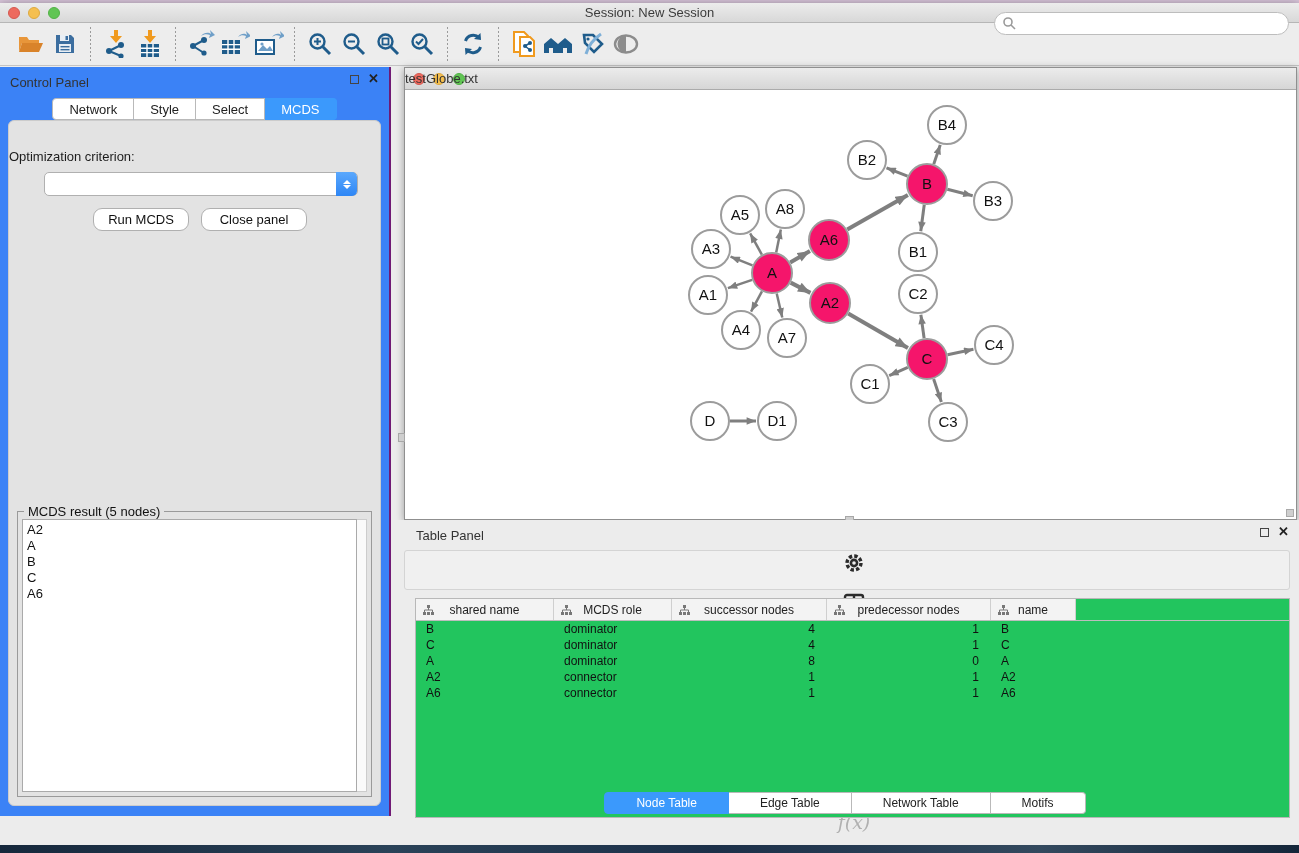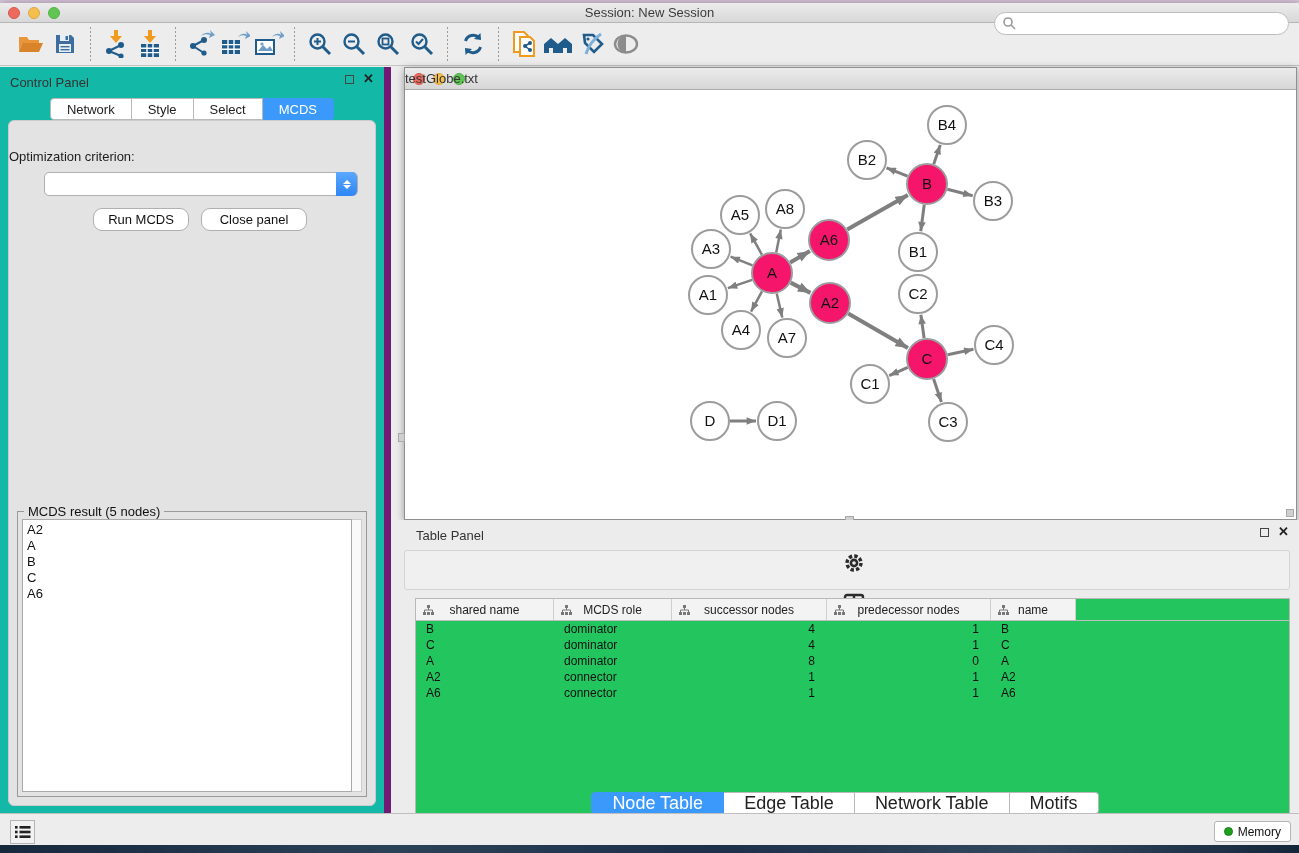--- a/index.html
+++ b/index.html
@@ -31,22 +31,22 @@
     border-bottom:1px solid #c4c4c4; display:flex; align-items:center; padding-left:14px; }
   .tbtn { width:34px; height:32px; display:flex; align-items:center; justify-content:center; }
   .tsep { width:1px; height:34px; margin:0 8px;
     background-image:linear-gradient(#9a9a9a 40%, transparent 40%); background-size:1px 4px; }
   #search-box { position:absolute; right:10px; top:9px; width:295px; height:23px;
     background:#fff; border:1px solid #bdbdbd; border-radius:12px;
     display:flex; align-items:center; padding-left:7px; }
   #search-box input{ border:none; outline:none; flex:1; font-size:12px; background:transparent;}
 
   
-  #control-panel { left:0; top:64px; width:391px; height:749px; background:#14b8a6;
-    border-right:7px solid #701a75; }
+  #control-panel { left:0; top:64px; width:391px; height:749px; background:#3b82f6;
+    border-right:2px solid #701a75; }
   #cp-header { position:absolute; left:10px; top:8px; font-size:13px; color:#333; }
   .panel-ctrls { position:absolute; right:10px; top:7px; display:flex; gap:9px; align-items:center;}
   .float-box { width:9px; height:9px; border:1.5px solid #444; display:inline-block;}
   .close-x { font-size:13px; font-weight:bold; color:#222; line-height:10px;}
 
   #cp-tabs { position:absolute; left:0; right:0; top:31px; display:flex; justify-content:center; }
   .cp-tab { height:22px; padding:0 16px; background:#fff; border:1px solid #b9b9b9;
     border-left:none; display:flex; align-items:center; font-size:13px; color:#222; }
   .cp-tab:first-child { border-left:1px solid #b9b9b9; border-radius:4px 0 0 4px; }
   .cp-tab:last-child { border-radius:0 4px 4px 0; }
@@ -106,22 +106,22 @@
     background:#22c55e; border:1px solid #b8b8b8; overflow:hidden;}
   #tp-thead { display:flex; height:22px; border-bottom:1px solid #bdbdbd; }
   .th { position:relative; background:#f3f3f3; border-right:1px solid #cfcfcf;
     display:flex; align-items:center; justify-content:center; font-size:12px; color:#222;}
   .th .hicon { position:absolute; left:7px; top:6px; }
   .tr { display:flex; height:16px; align-items:center; }
   .td { font-size:12px; color:#111; overflow:hidden; white-space:nowrap; }
   .td.left { text-align:left; padding-left:10px; }
   .td.right { text-align:right; padding-right:12px; }
   #tp-tabs { position:absolute; left:0; right:0; top:272px; display:flex; justify-content:center;}
-  .tp-tab { height:22px; padding:0 20px; background:#fff; border:1px solid #b9b9b9;
-    border-left:none; display:flex; align-items:center; font-size:18px; color:#222;}
+  .tp-tab { height:22px; padding:0 31px; background:#fff; border:1px solid #b9b9b9;
+    border-left:none; display:flex; align-items:center; font-size:12px; color:#222;}
   .tp-tab:first-child{ border-left:1px solid #b9b9b9; border-radius:4px 0 0 4px;}
   .tp-tab:last-child{ border-radius:0 4px 4px 0;}
   .tp-tab.active { background:#3b99fc; border-color:#3b99fc; color:#fff; }
 
   
   #status-bar { left:0; top:810px; width:1299px; height:34px; background:#ededed;
     border-top:1px solid #bfbfbf; }
   #list-btn { position:absolute; left:10px; top:6px; width:25px; height:24px;
     background:#f2f2f2; border:1px solid #b5b5b5; display:flex; align-items:center; justify-content:center;}
   #memory-btn { position:absolute; right:8px; top:7px; height:21px; padding:0 9px;
@@ -601,31 +601,15 @@
         </div>
     </div>
     <div id="tp-tabs">
         <div class="tp-tab active">Node Table</div>
         <div class="tp-tab">Edge Table</div>
         <div class="tp-tab">Network Table</div>
         <div class="tp-tab">Motifs</div>
       </div>
   </div>
 
-  <div id="status-bar" class="abs">
-    <div id="list-btn">
-      <svg class="icon" width="16" height="14" viewBox="0 0 16 14">
-          <rect x="0" y="1" width="2.6" height="2.6" fill="#222"></rect>
-          <rect x="0" y="5.7" width="2.6" height="2.6" fill="#222"></rect>
-          <rect x="0" y="10.4" width="2.6" height="2.6" fill="#222"></rect>
-          <rect x="4.5" y="1" width="11" height="2.6" fill="#222"></rect>
-          <rect x="4.5" y="5.7" width="11" height="2.6" fill="#222"></rect>
-          <rect x="4.5" y="10.4" width="11" height="2.6" fill="#222"></rect>
-        </svg>
-    </div>
-    <div id="memory-btn">
-      <span id="memory-dot"></span>
-      <span>Memory</span>
-    </div>
-  </div>
 </div>
 
 <div id="desktop-bottom" class="abs"></div>
 
 </body></html>

